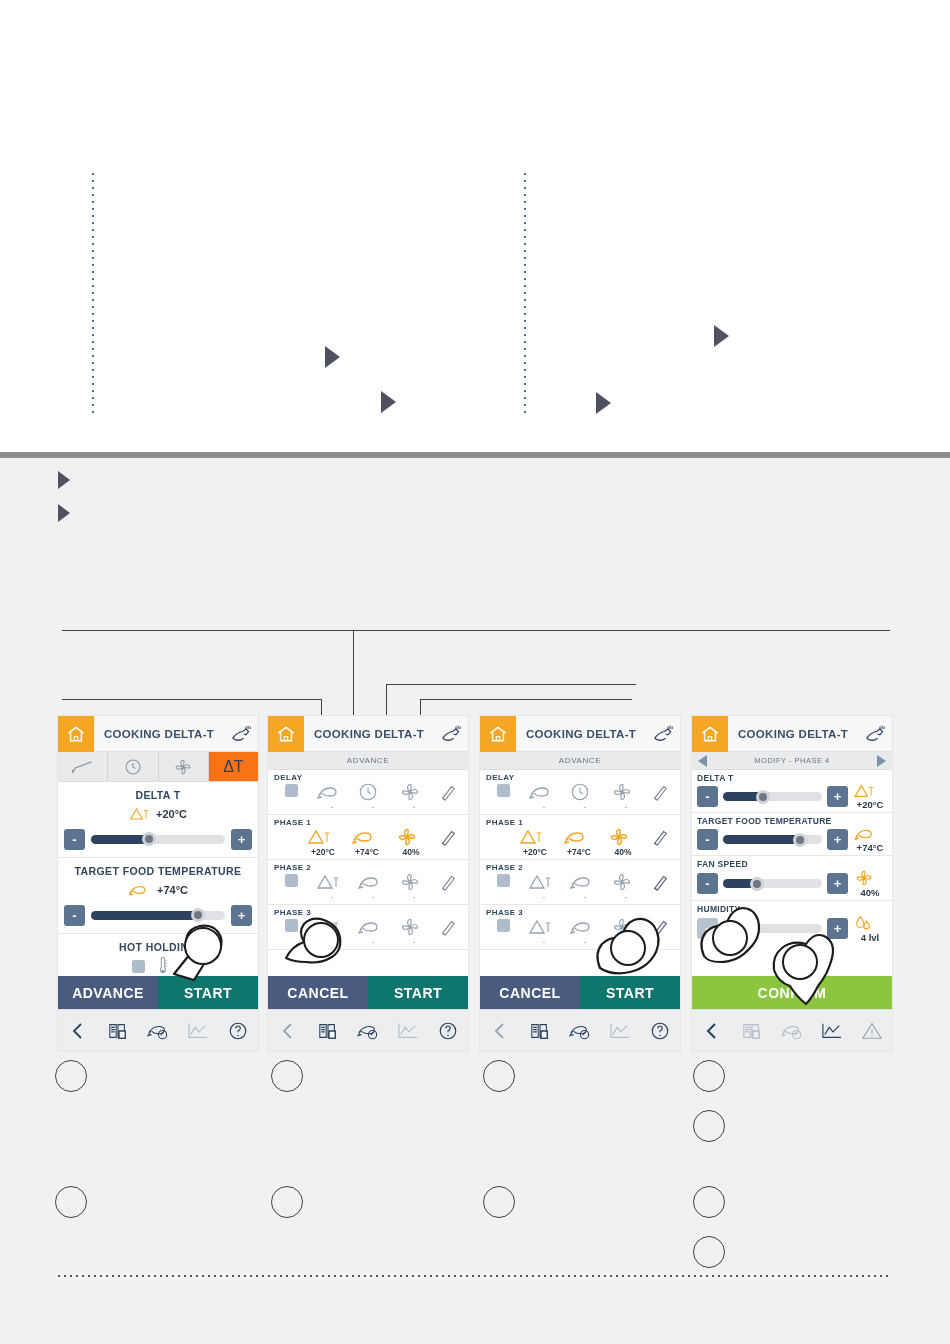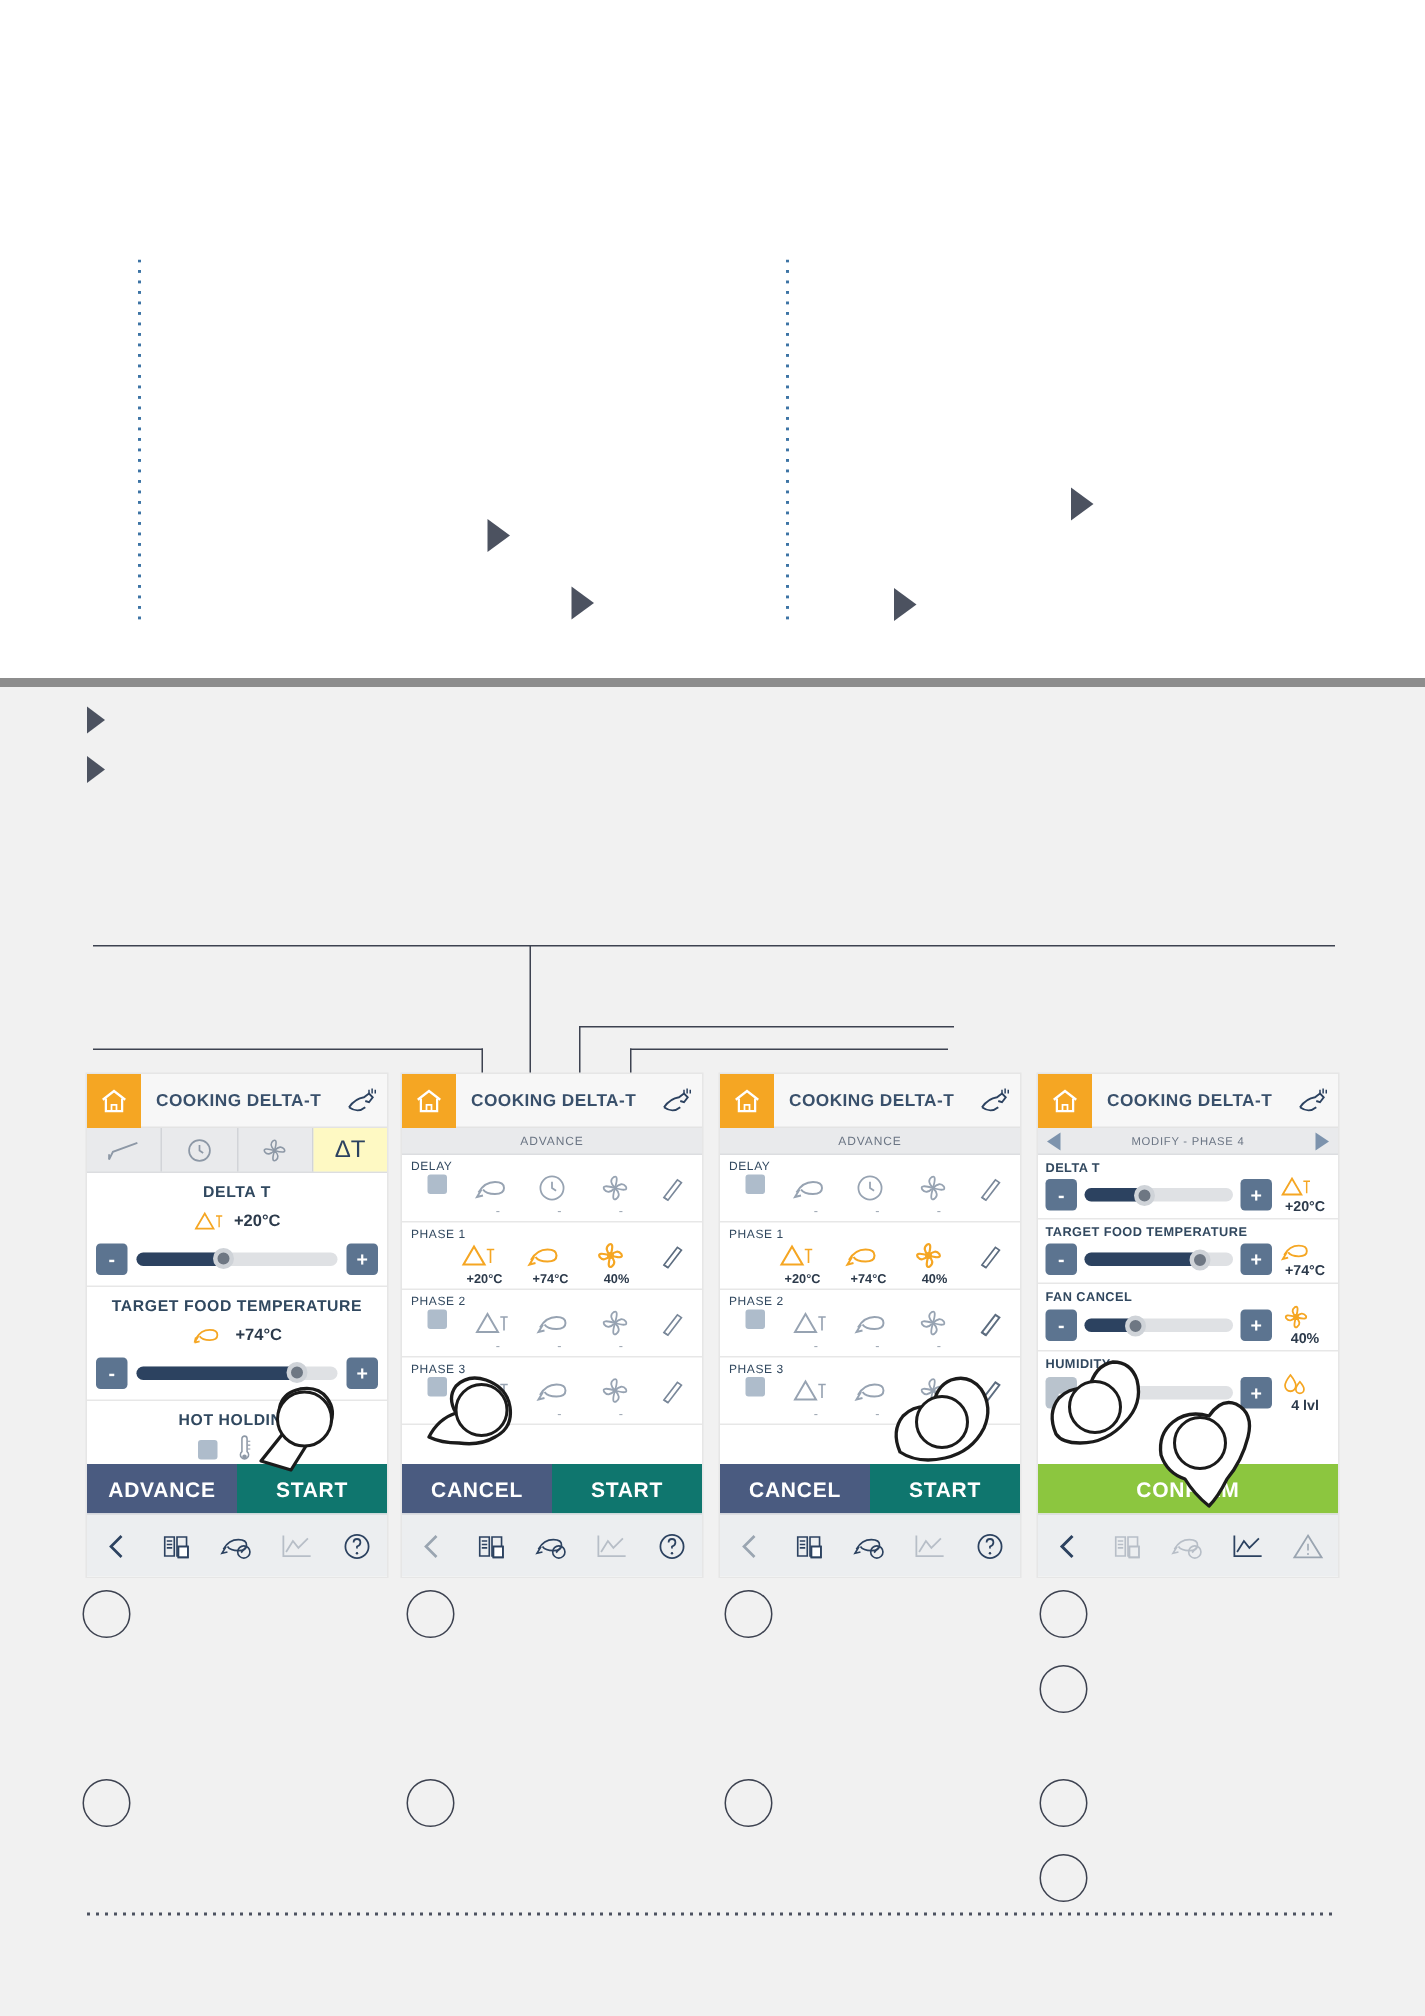--- a/index.html
+++ b/index.html
@@ -62,21 +62,21 @@
     font-weight:600; padding-left:10px;
   }
   .hdr-icon { width:34px; display:flex; align-items:center; justify-content:center; }
 
   
   .tabstrip { height:30px; display:flex; background:#e9eaec; border-bottom:1px solid #dcdde0;}
   .tabstrip .tab {
     flex:1; display:flex; align-items:center; justify-content:center;
     border-right:1px solid #d2d4d8; position:relative;
   }
-  .tabstrip .tab:last-child { border-right:none; background:#fef9c3; }
+  .tabstrip .tab:last-child { border-right:none; background:#f97316; }
 
   
   .advance-strip {
     height:18px; background:#e9eaec; display:flex; align-items:center;
     justify-content:center; font-size:8px; color:#6b7584; letter-spacing:.6px;
     border-bottom:1px solid #dcdde0;
   }
   .modify-strip {
     height:18px; background:#e9eaec; display:flex; align-items:center;
     justify-content:space-between; padding:0 6px;
@@ -107,21 +107,21 @@
   .fill { position:absolute; left:0; top:0; bottom:0; border-radius:5px; background:#2c4260; }
   .knob {
     position:absolute; top:50%; transform:translate(-50%,-50%);
     width:14px; height:14px; border-radius:50%;
     background:#6e7783; border:3px solid #cfd3d8;
   }
 
   
   .phase-block { border-bottom:1px solid #e7e7e7; padding:2px 5px 1px; }
   .phase-label {
-    font-size:8px; font-weight:400; color:#31485f; letter-spacing:.4px; padding:1px 0 0 1px;
+    font-size:8px; font-weight:700; color:#31485f; letter-spacing:.4px; padding:1px 0 0 1px;
   }
   .phase-icons { display:flex; align-items:center; justify-content:space-between; padding:0 2px; }
   .pi { width:32px; text-align:center; }
   .pi-val { font-size:8.5px; font-weight:700; color:#2c3a4b; text-align:center; height:11px; line-height:11px;}
   .pi-val.dim { color:#9aa4b0; font-weight:400; }
   .chk-box { width:13px; height:13px; background:#aebccb; border-radius:2px; display:inline-block; }
 
   
   .p4row { padding:3px 5px 2px; border-bottom:1px solid #e7e7e7; }
   .p4label { font-size:8.5px; font-weight:700; color:#31485f; letter-spacing:.3px; }
@@ -851,21 +851,21 @@
               <path d="M3 12 q4 -7 11 -7 q6 0 6 4 q0 4 -6 4 q-6 0 -8 -3"></path>
               <path d="M5 10 L2 15 l4 -1"></path>
             </svg>
         </span>
         <div class="p4val">+74°C</div>
       </div>
     </div>
   </div>
 
   <div class="p4row">
-    <div class="p4label">FAN CANCEL</div>
+    <div class="p4label">FAN SPEED</div>
     <div class="p4body">
       <div class="p4slider">
         <div class="pm-btn">-</div>
         <div class="track">
           <div class="fill" style="width:34%"></div>
             <div class="knob" style="left:34%"></div>
         </div>
         <div class="pm-btn">+</div>
       </div>
       <div class="p4meta">

